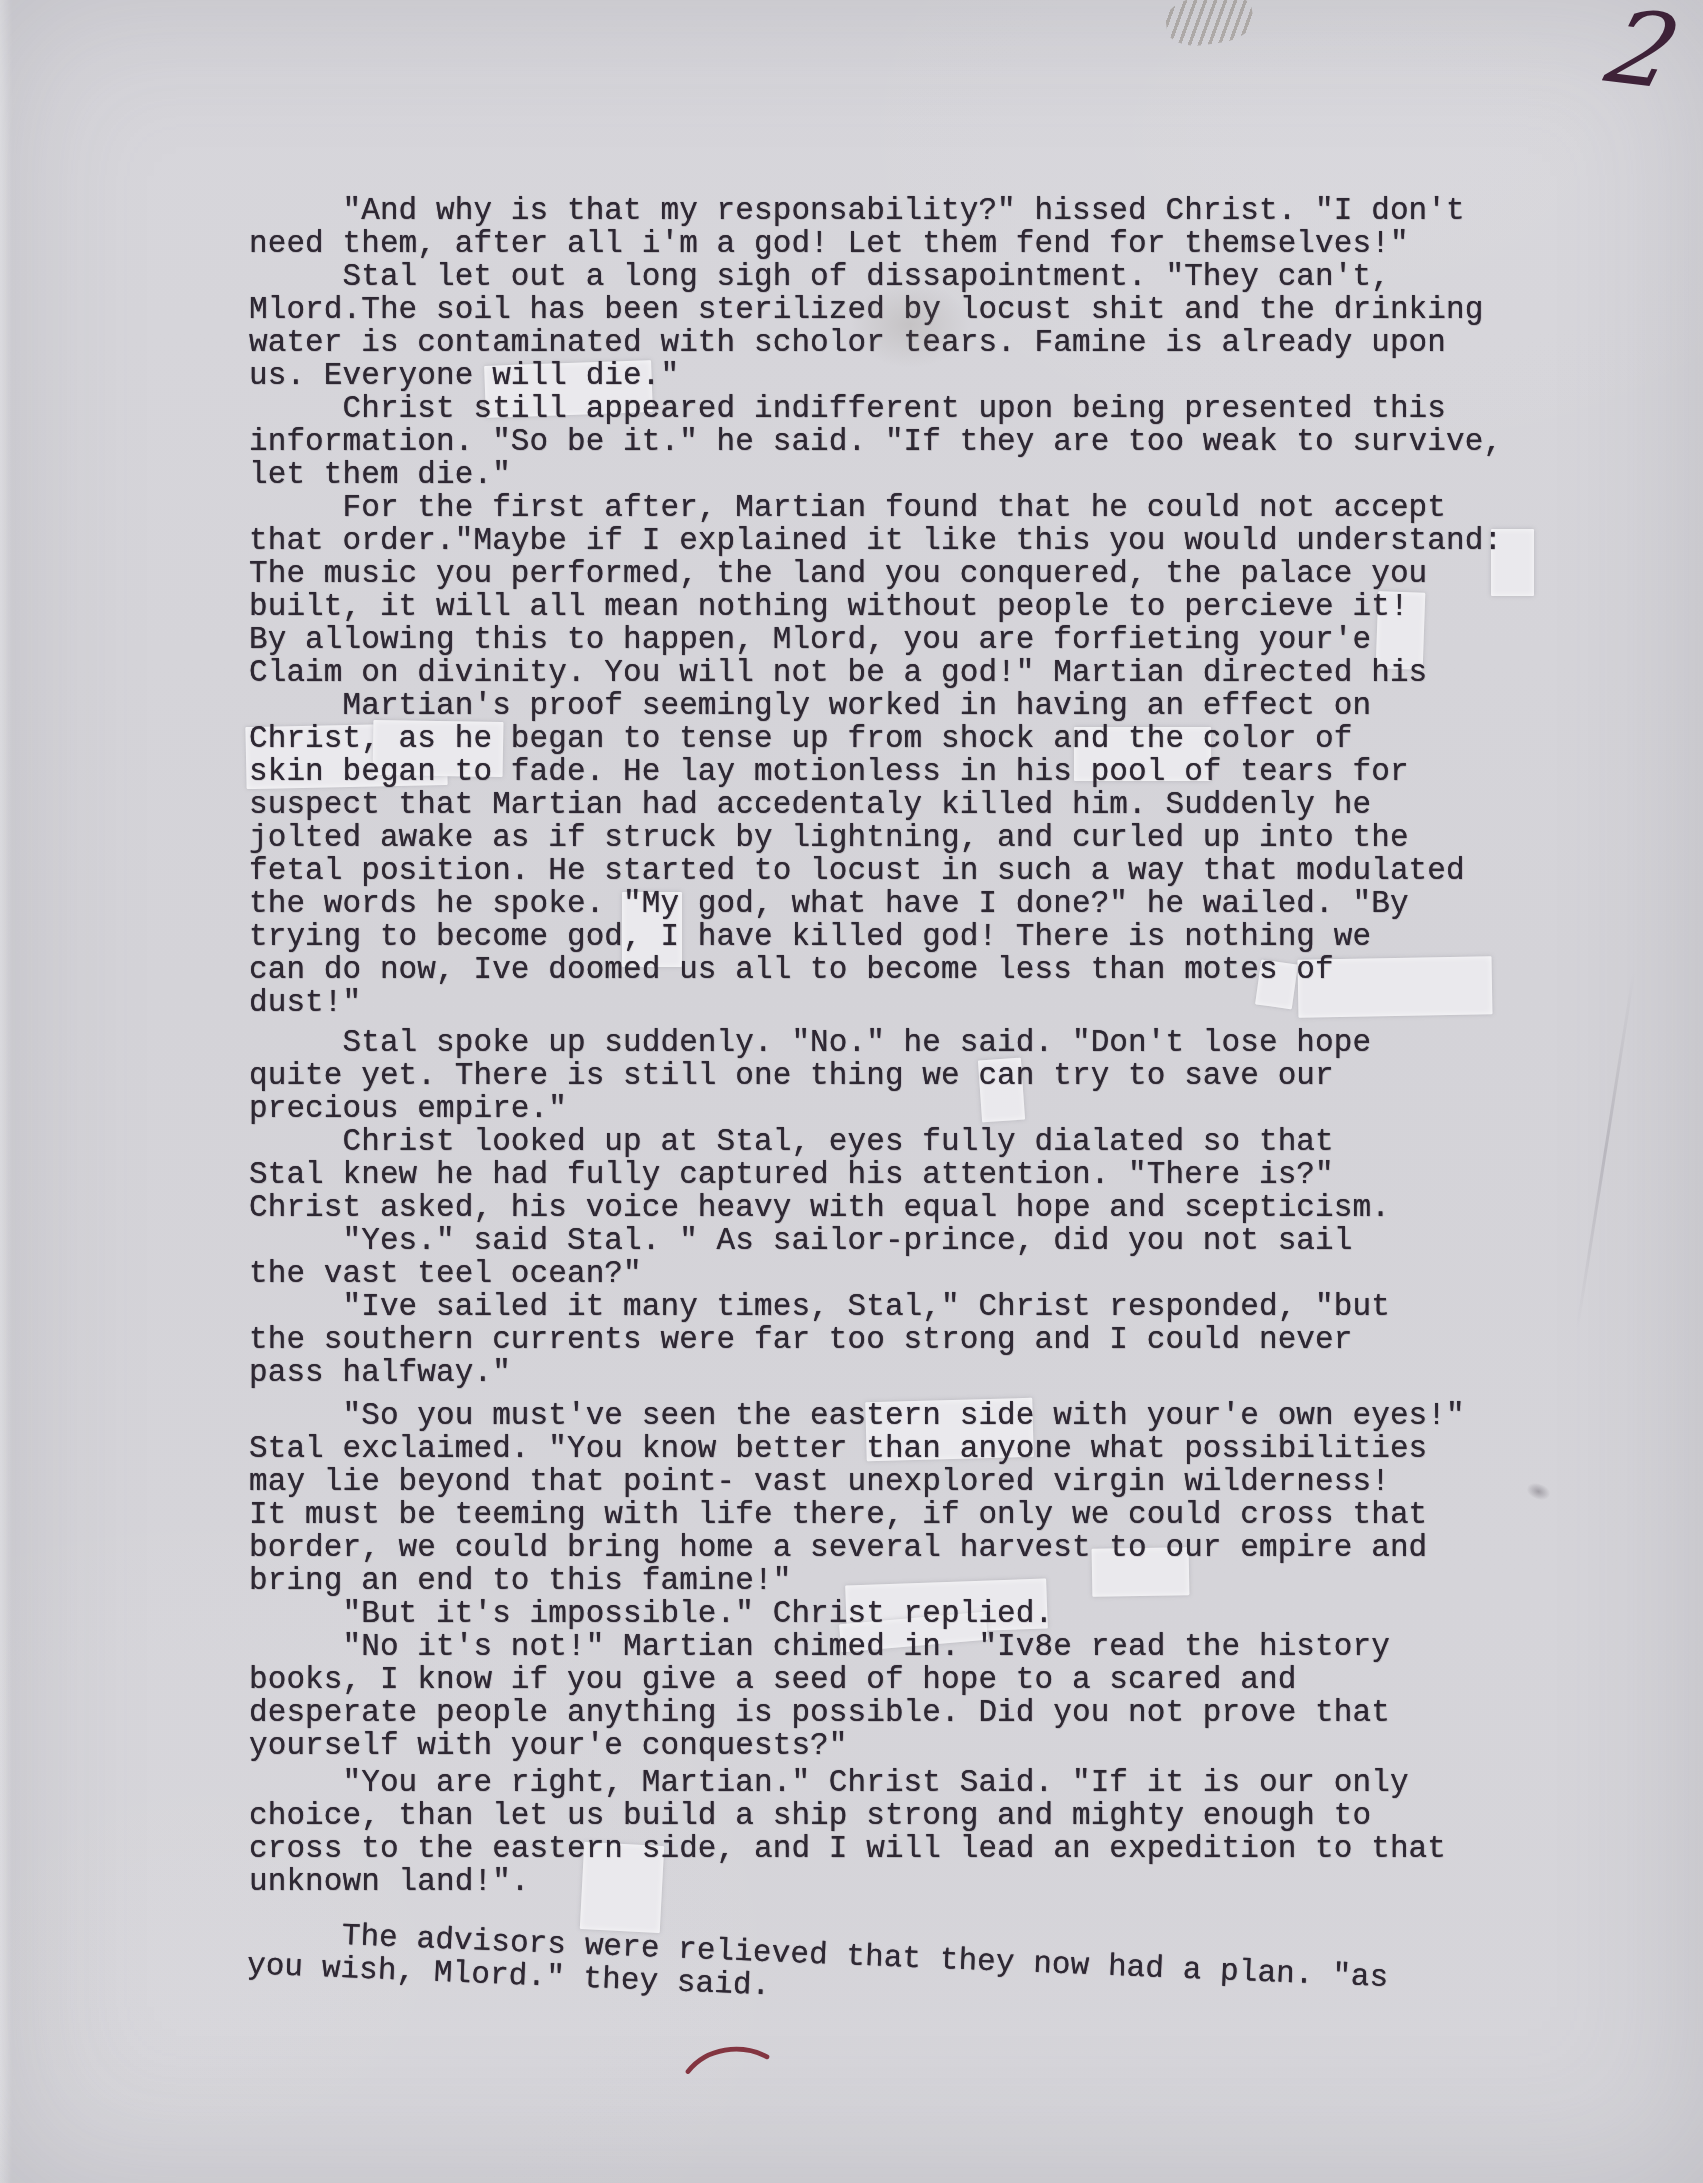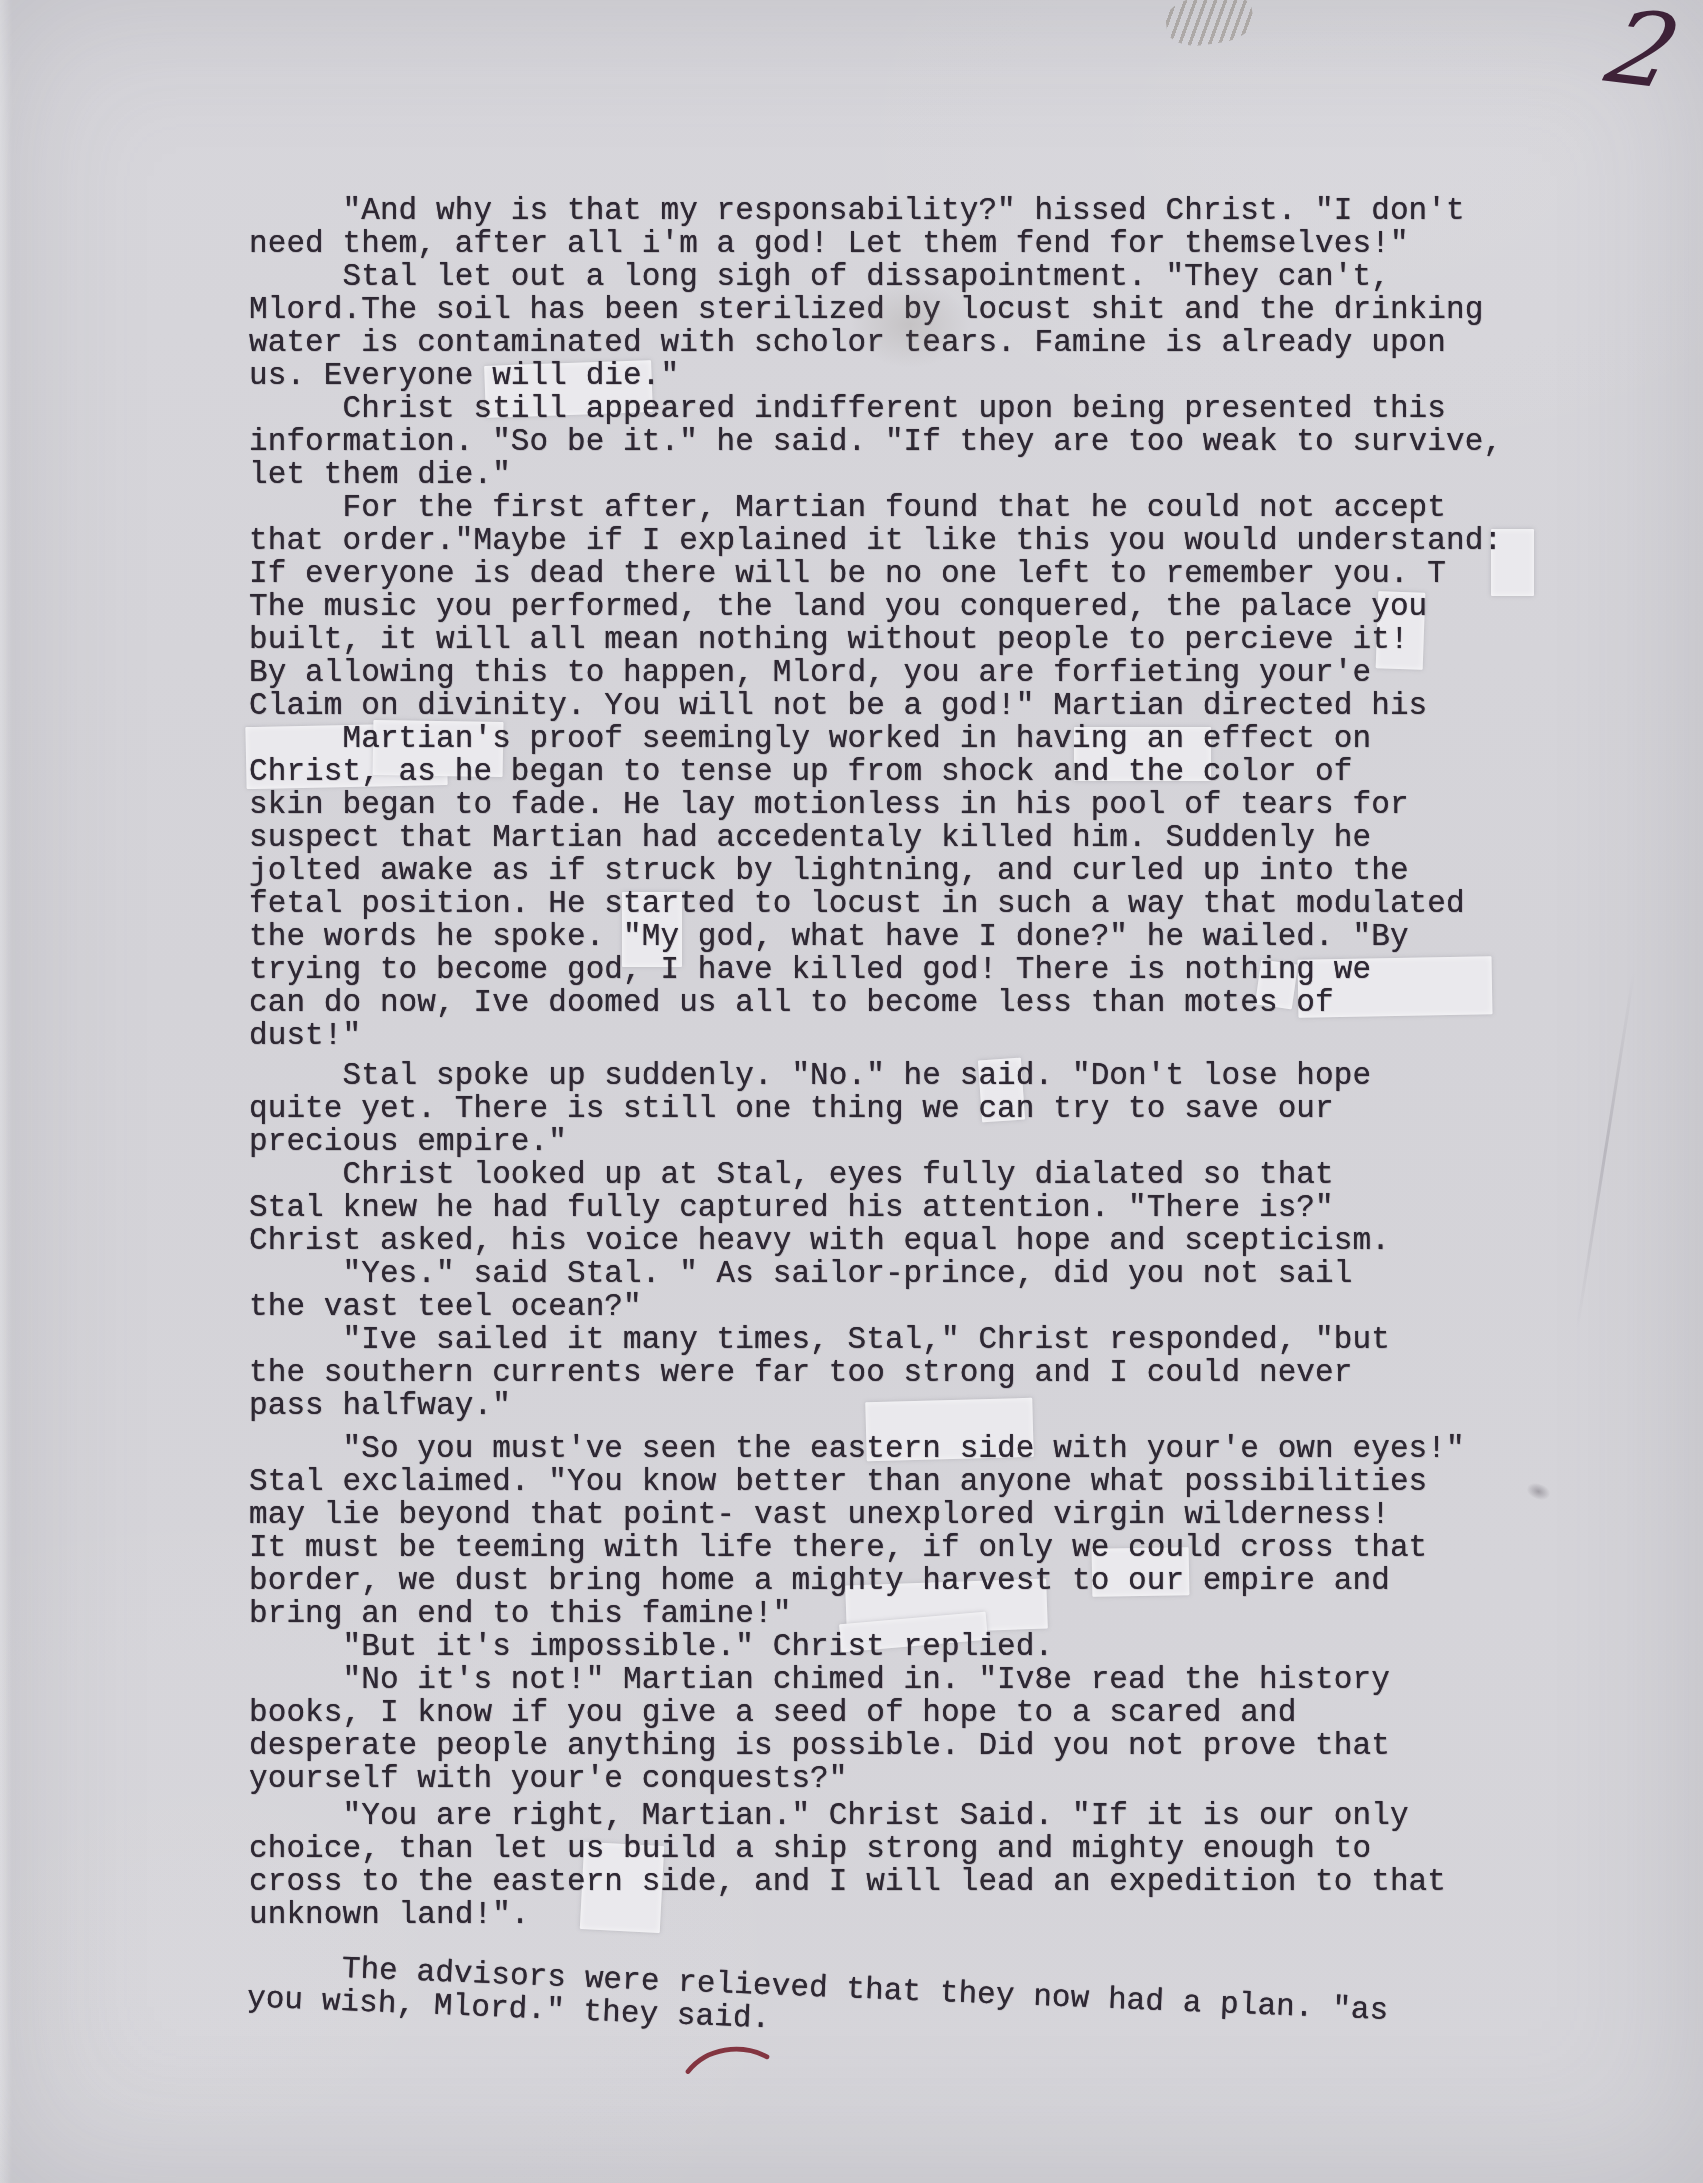--- a/index.html
+++ b/index.html
@@ -143,21 +143,20 @@
         <div class="line">us. Everyone will die."</div>
       </div>
       <div class="para">
         <div class="line">     Christ still appeared indifferent upon being presented this</div>
         <div class="line">information. "So be it." he said. "If they are too weak to survive,</div>
         <div class="line">let them die."</div>
       </div>
       <div class="para">
         <div class="line">     For the first after, Martian found that he could not accept</div>
         <div class="line">that order."Maybe if I explained it like this you would understand:</div>
-        <div class="line">If everyone is dead there will be no one left to remember you. T</div>
         <div class="line">The music you performed, the land you conquered, the palace you</div>
         <div class="line">built, it will all mean nothing without people to percieve it!</div>
         <div class="line">By allowing this to happen, Mlord, you are forfieting your'e</div>
         <div class="line">Claim on divinity. You will not be a god!" Martian directed his</div>
       </div>
       <div class="para">
         <div class="line">     Martian's proof seemingly worked in having an effect on</div>
         <div class="line">Christ, as he began to tense up from shock and the color of</div>
         <div class="line">skin began to fade. He lay motionless in his pool of tears for</div>
         <div class="line">suspect that Martian had accedentaly killed him. Suddenly he</div>
@@ -185,21 +184,21 @@
       <div class="para">
         <div class="line">     "Ive sailed it many times, Stal," Christ responded, "but</div>
         <div class="line">the southern currents were far too strong and I could never</div>
         <div class="line">pass halfway."</div>
       </div>
       <div class="para">
         <div class="line">     "So you must've seen the eastern side with your'e own eyes!"</div>
         <div class="line">Stal exclaimed. "You know better than anyone what possibilities</div>
         <div class="line">may lie beyond that point- vast unexplored virgin wilderness!</div>
         <div class="line">It must be teeming with life there, if only we could cross that</div>
-        <div class="line">border, we dust bring home a mighty harvest to our empire and</div>
+        <div class="line">border, we could bring home a several harvest to our empire and</div>
         <div class="line">bring an end to this famine!"</div>
       </div>
       <div class="para">
         <div class="line">     "But it's impossible." Christ replied.</div>
       </div>
       <div class="para">
         <div class="line">     "No it's not!" Martian chimed in. "Iv8e read the history</div>
         <div class="line">books, I know if you give a seed of hope to a scared and</div>
         <div class="line">desperate people anything is possible. Did you not prove that</div>
         <div class="line">yourself with your'e conquests?"</div>

